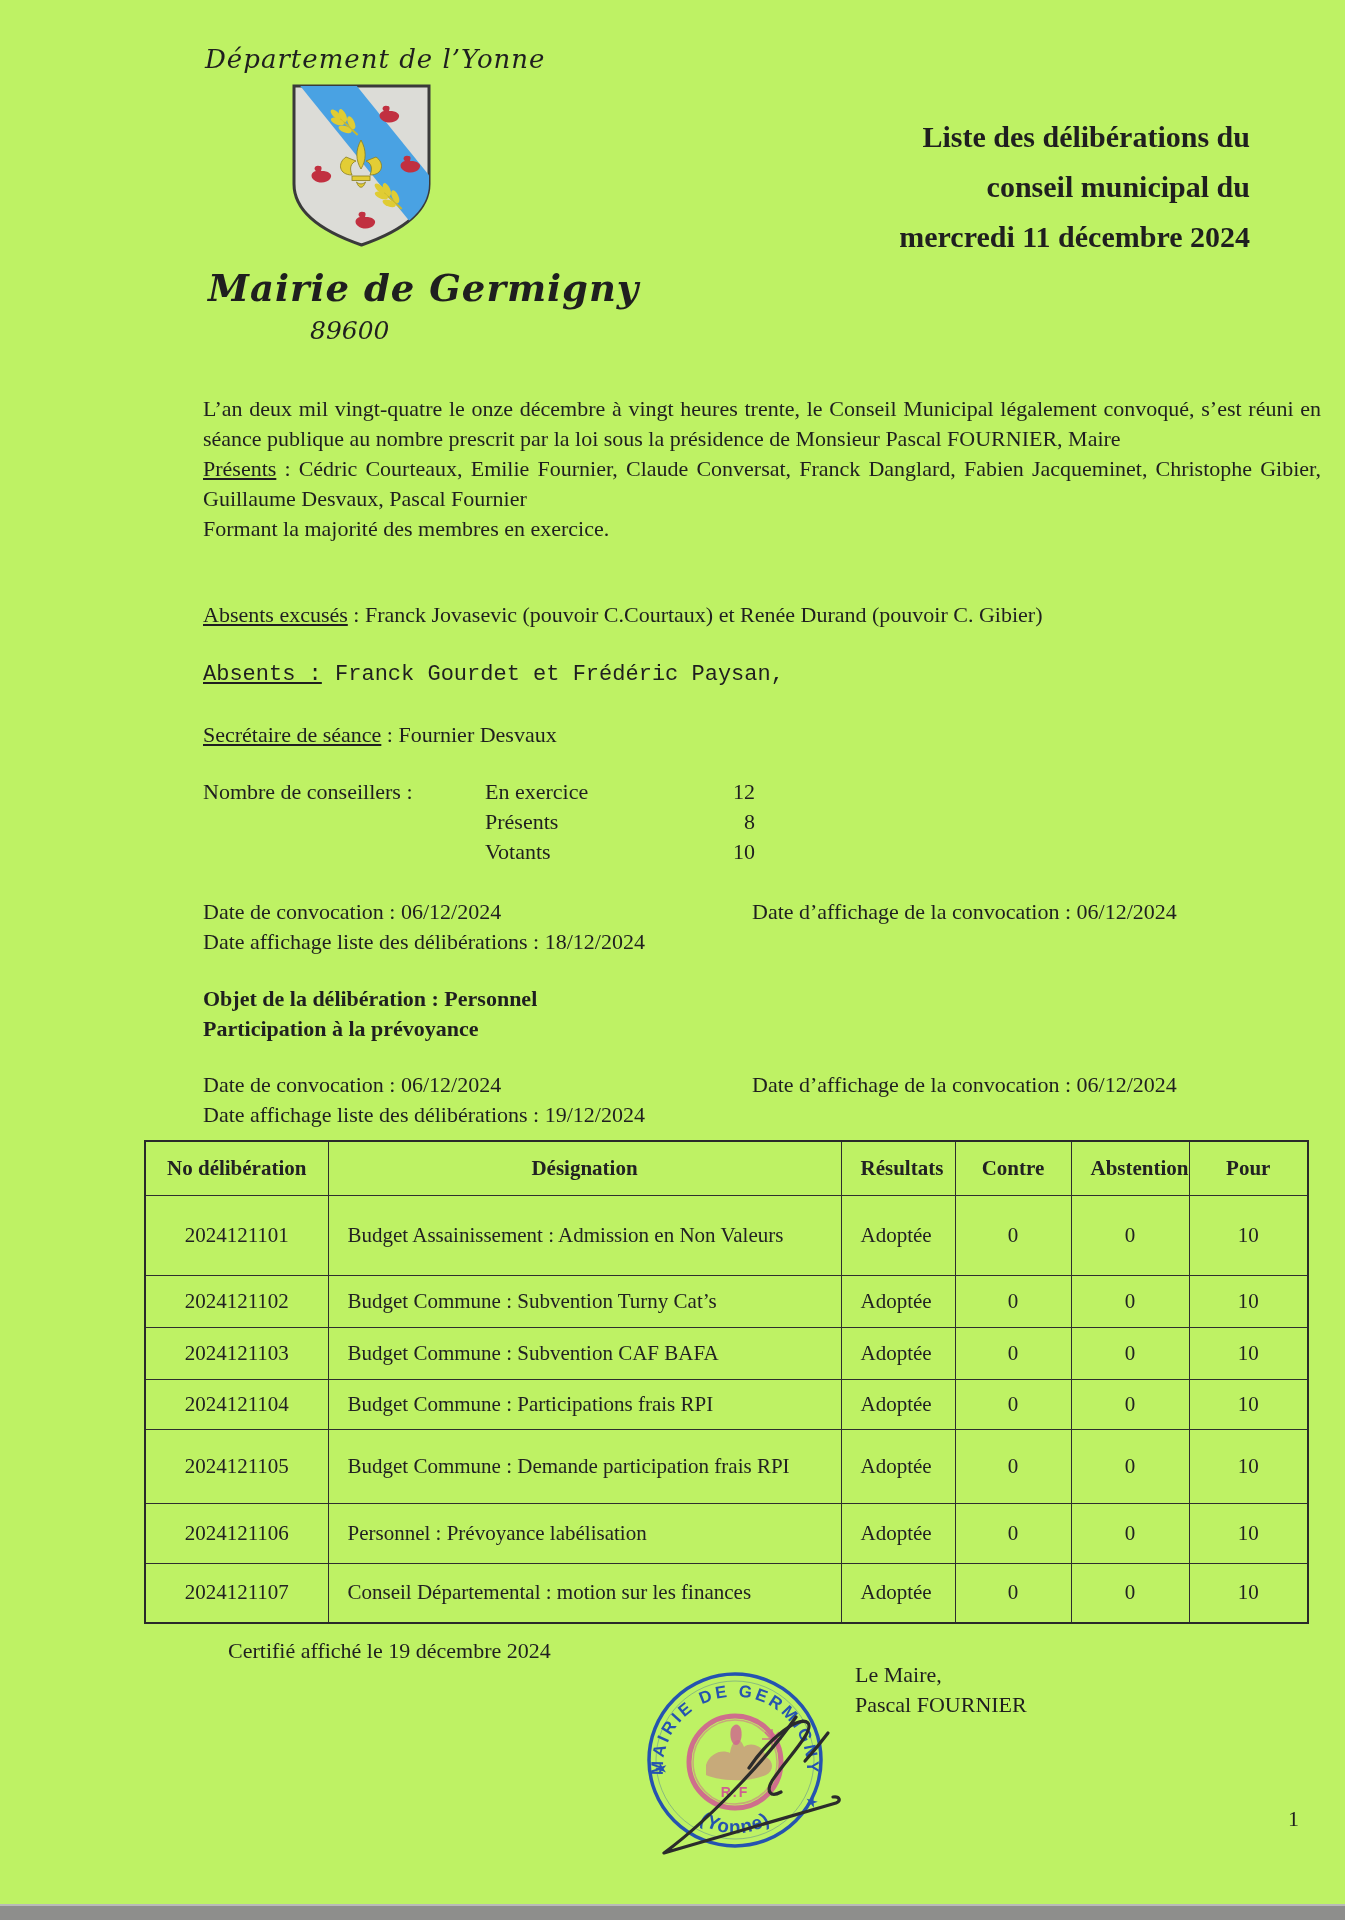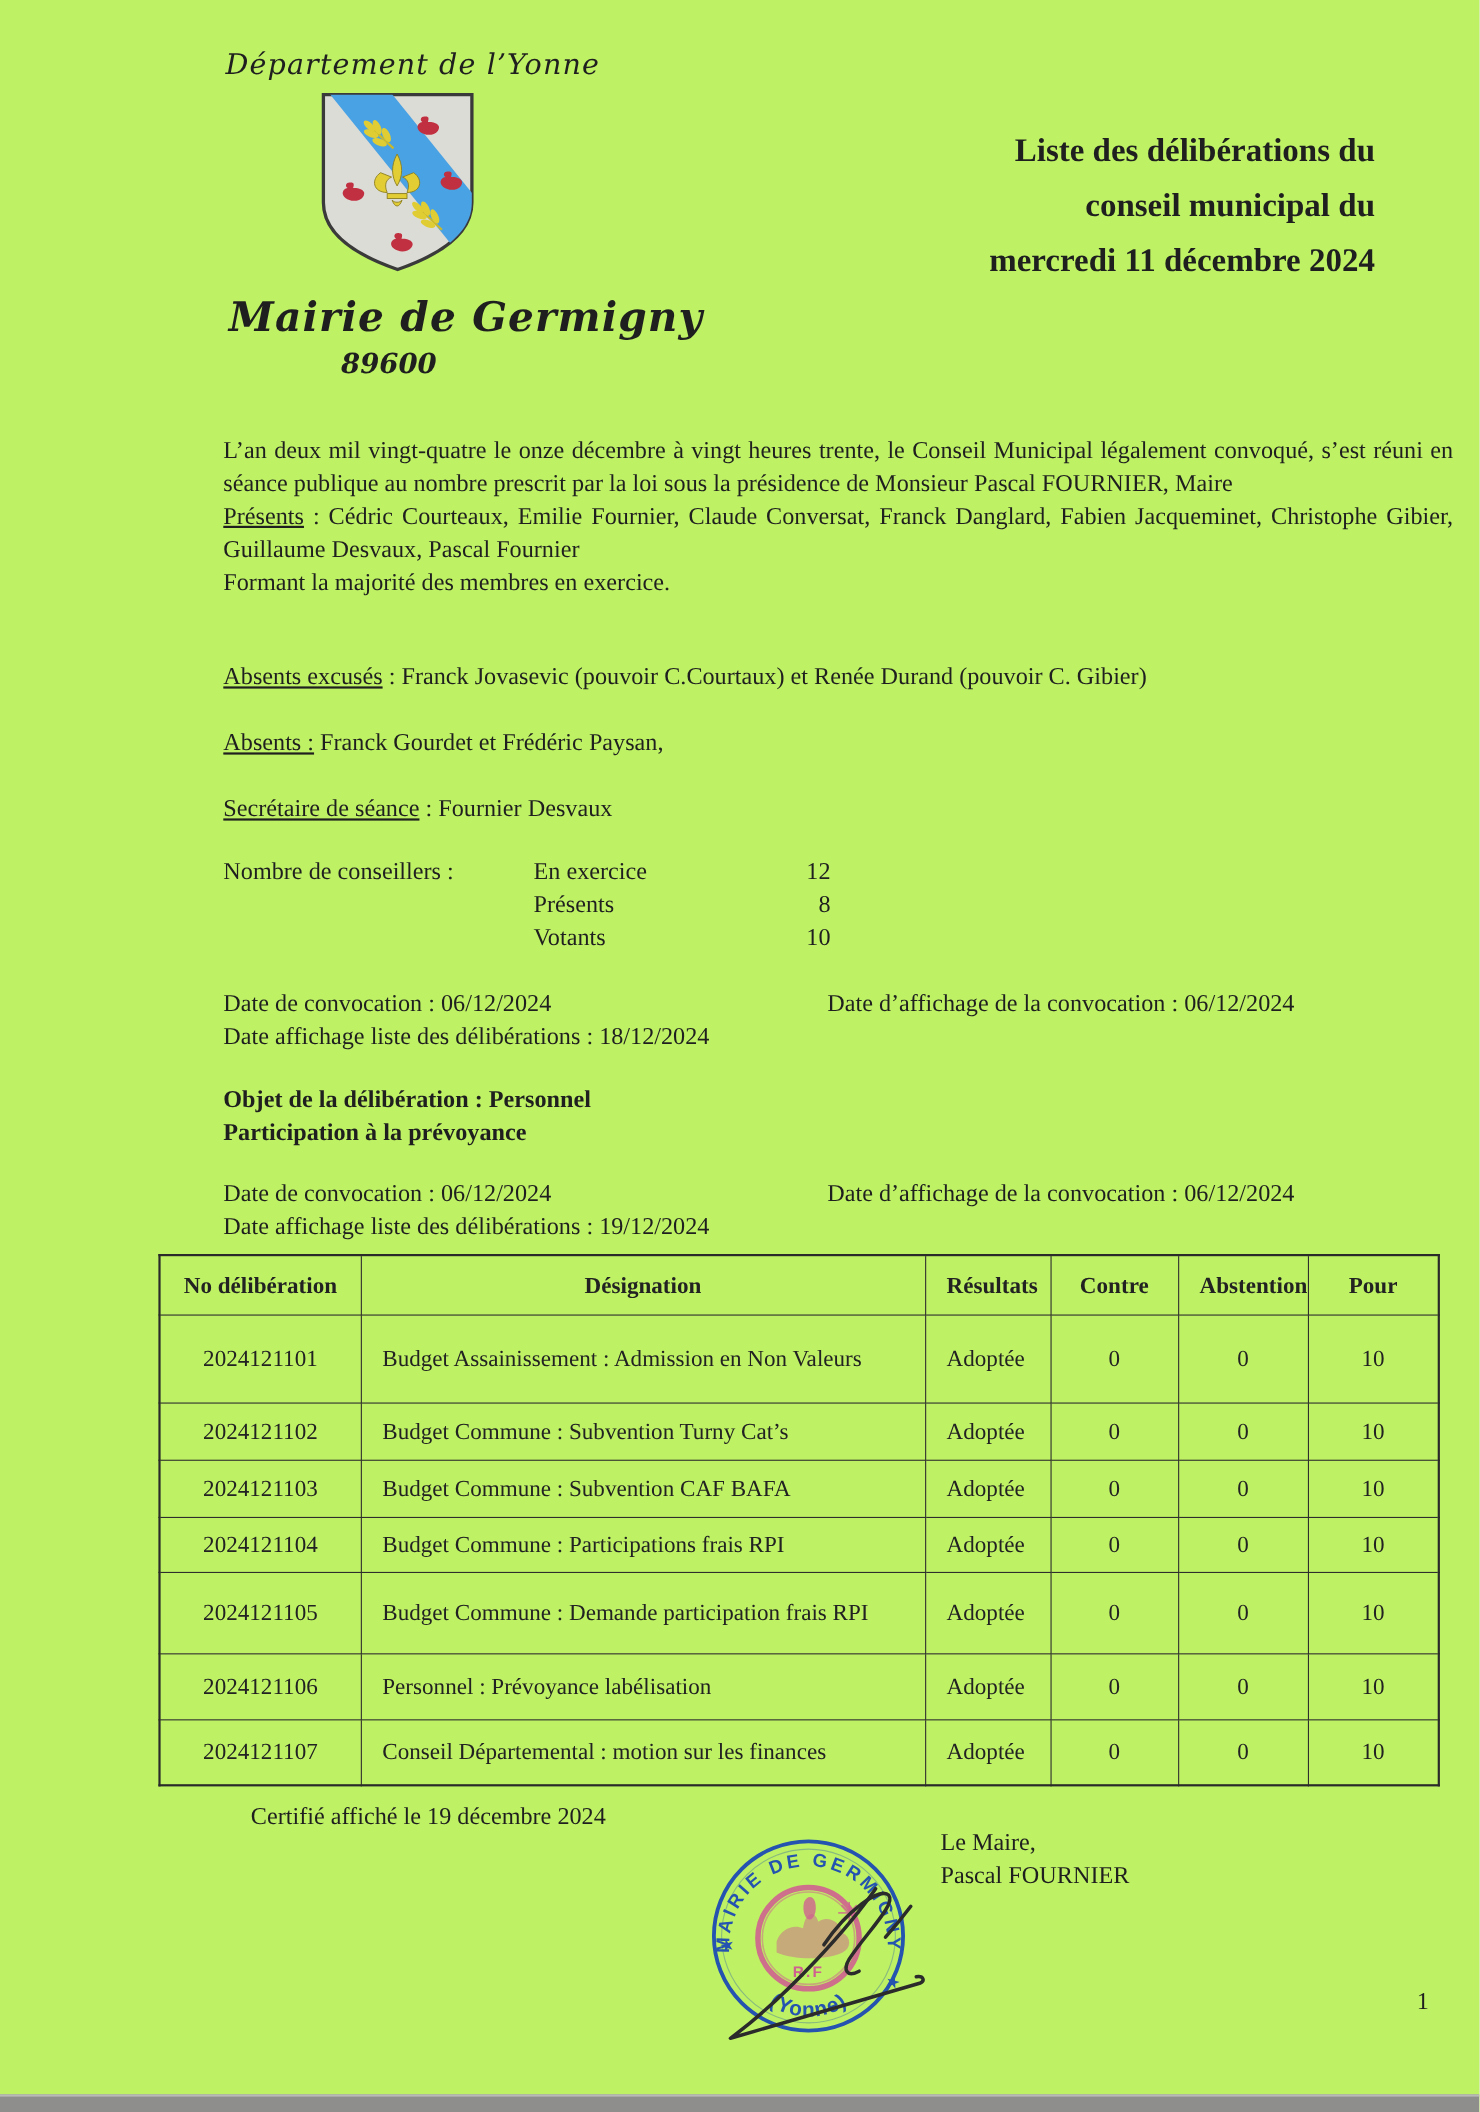--- a/index.html
+++ b/index.html
@@ -7,28 +7,28 @@
     position:relative; width:1345px; height:1920px; margin:0 auto;
     background:#bef264; overflow:hidden;
     font-family:"Liberation Serif", serif; color:#1f1f1f;
   }
   .abs{position:absolute;}
   
   .dept{left:205px; top:44px; font-style:italic; font-size:26px; letter-spacing:1px; font-family:"DejaVu Serif", serif;}
   .shield{left:288px; top:80px;}
   .title{left:690px; top:112px; width:560px; text-align:right; font-weight:bold; font-size:30px; line-height:50px;}
   .mairie{left:208px; top:266px; font-weight:bold; font-style:italic; font-size:37px; letter-spacing:1px; font-family:"DejaVu Serif", serif;}
-  .postal{left:310px; top:316px; font-style:italic; font-size:25px; font-family:"DejaVu Serif", serif;font-weight:bold;}
+  .postal{left:310px; top:316px; font-style:italic; font-size:25px; font-family:"DejaVu Serif", serif;}
   
   .bodytxt{font-size:22px; line-height:30px;}
   .intro{left:203px; top:394px; width:1118px;}
   .just{text-align:justify;}
   .u{text-decoration:underline;}
   .absx{left:203px; top:600px; width:1130px;}
-  .absent{left:203px; top:660px; width:1118px;}
+  .absent{left:203px; top:660px; width:1118px;font-family:Liberation Mono, monospace;}
   .secr{left:203px; top:720px; width:1118px;}
   .cons{left:203px; top:777px; width:700px;}
   .cons-row{display:flex; line-height:30px;}
   .cons-main{width:282px;}
   .cons-sub{width:220px;}
   .cons-val{width:50px; text-align:right;}
   .dates{left:203px; top:897px; width:1130px;}
   .dates2{top:1070px;}
   .dates-row{display:flex; line-height:30px;}
   .dates-left{width:549px;}

